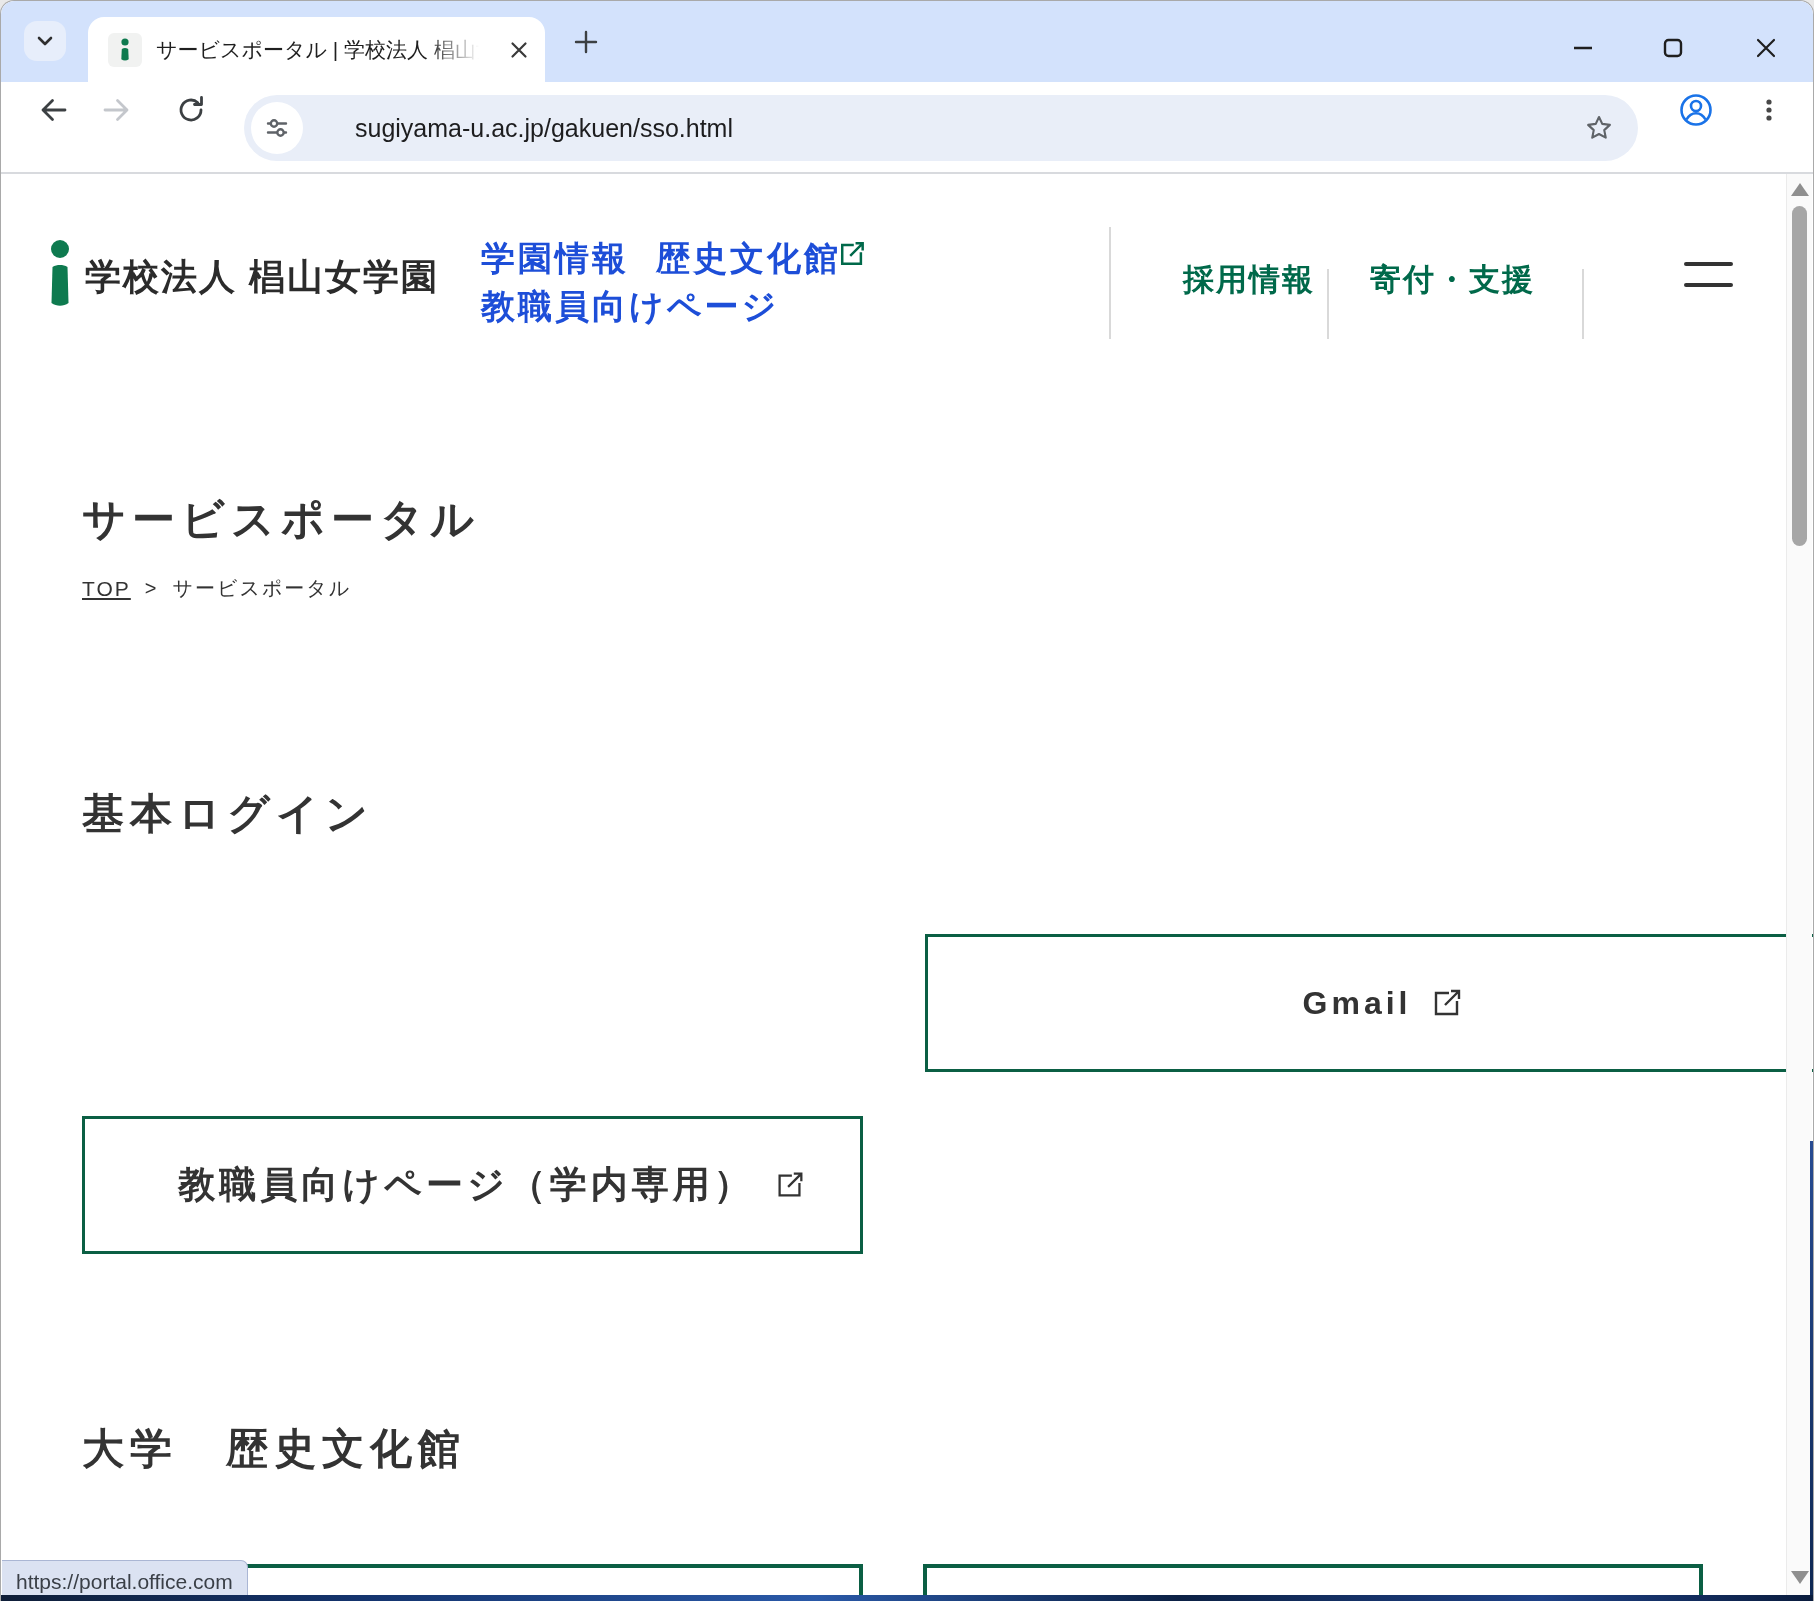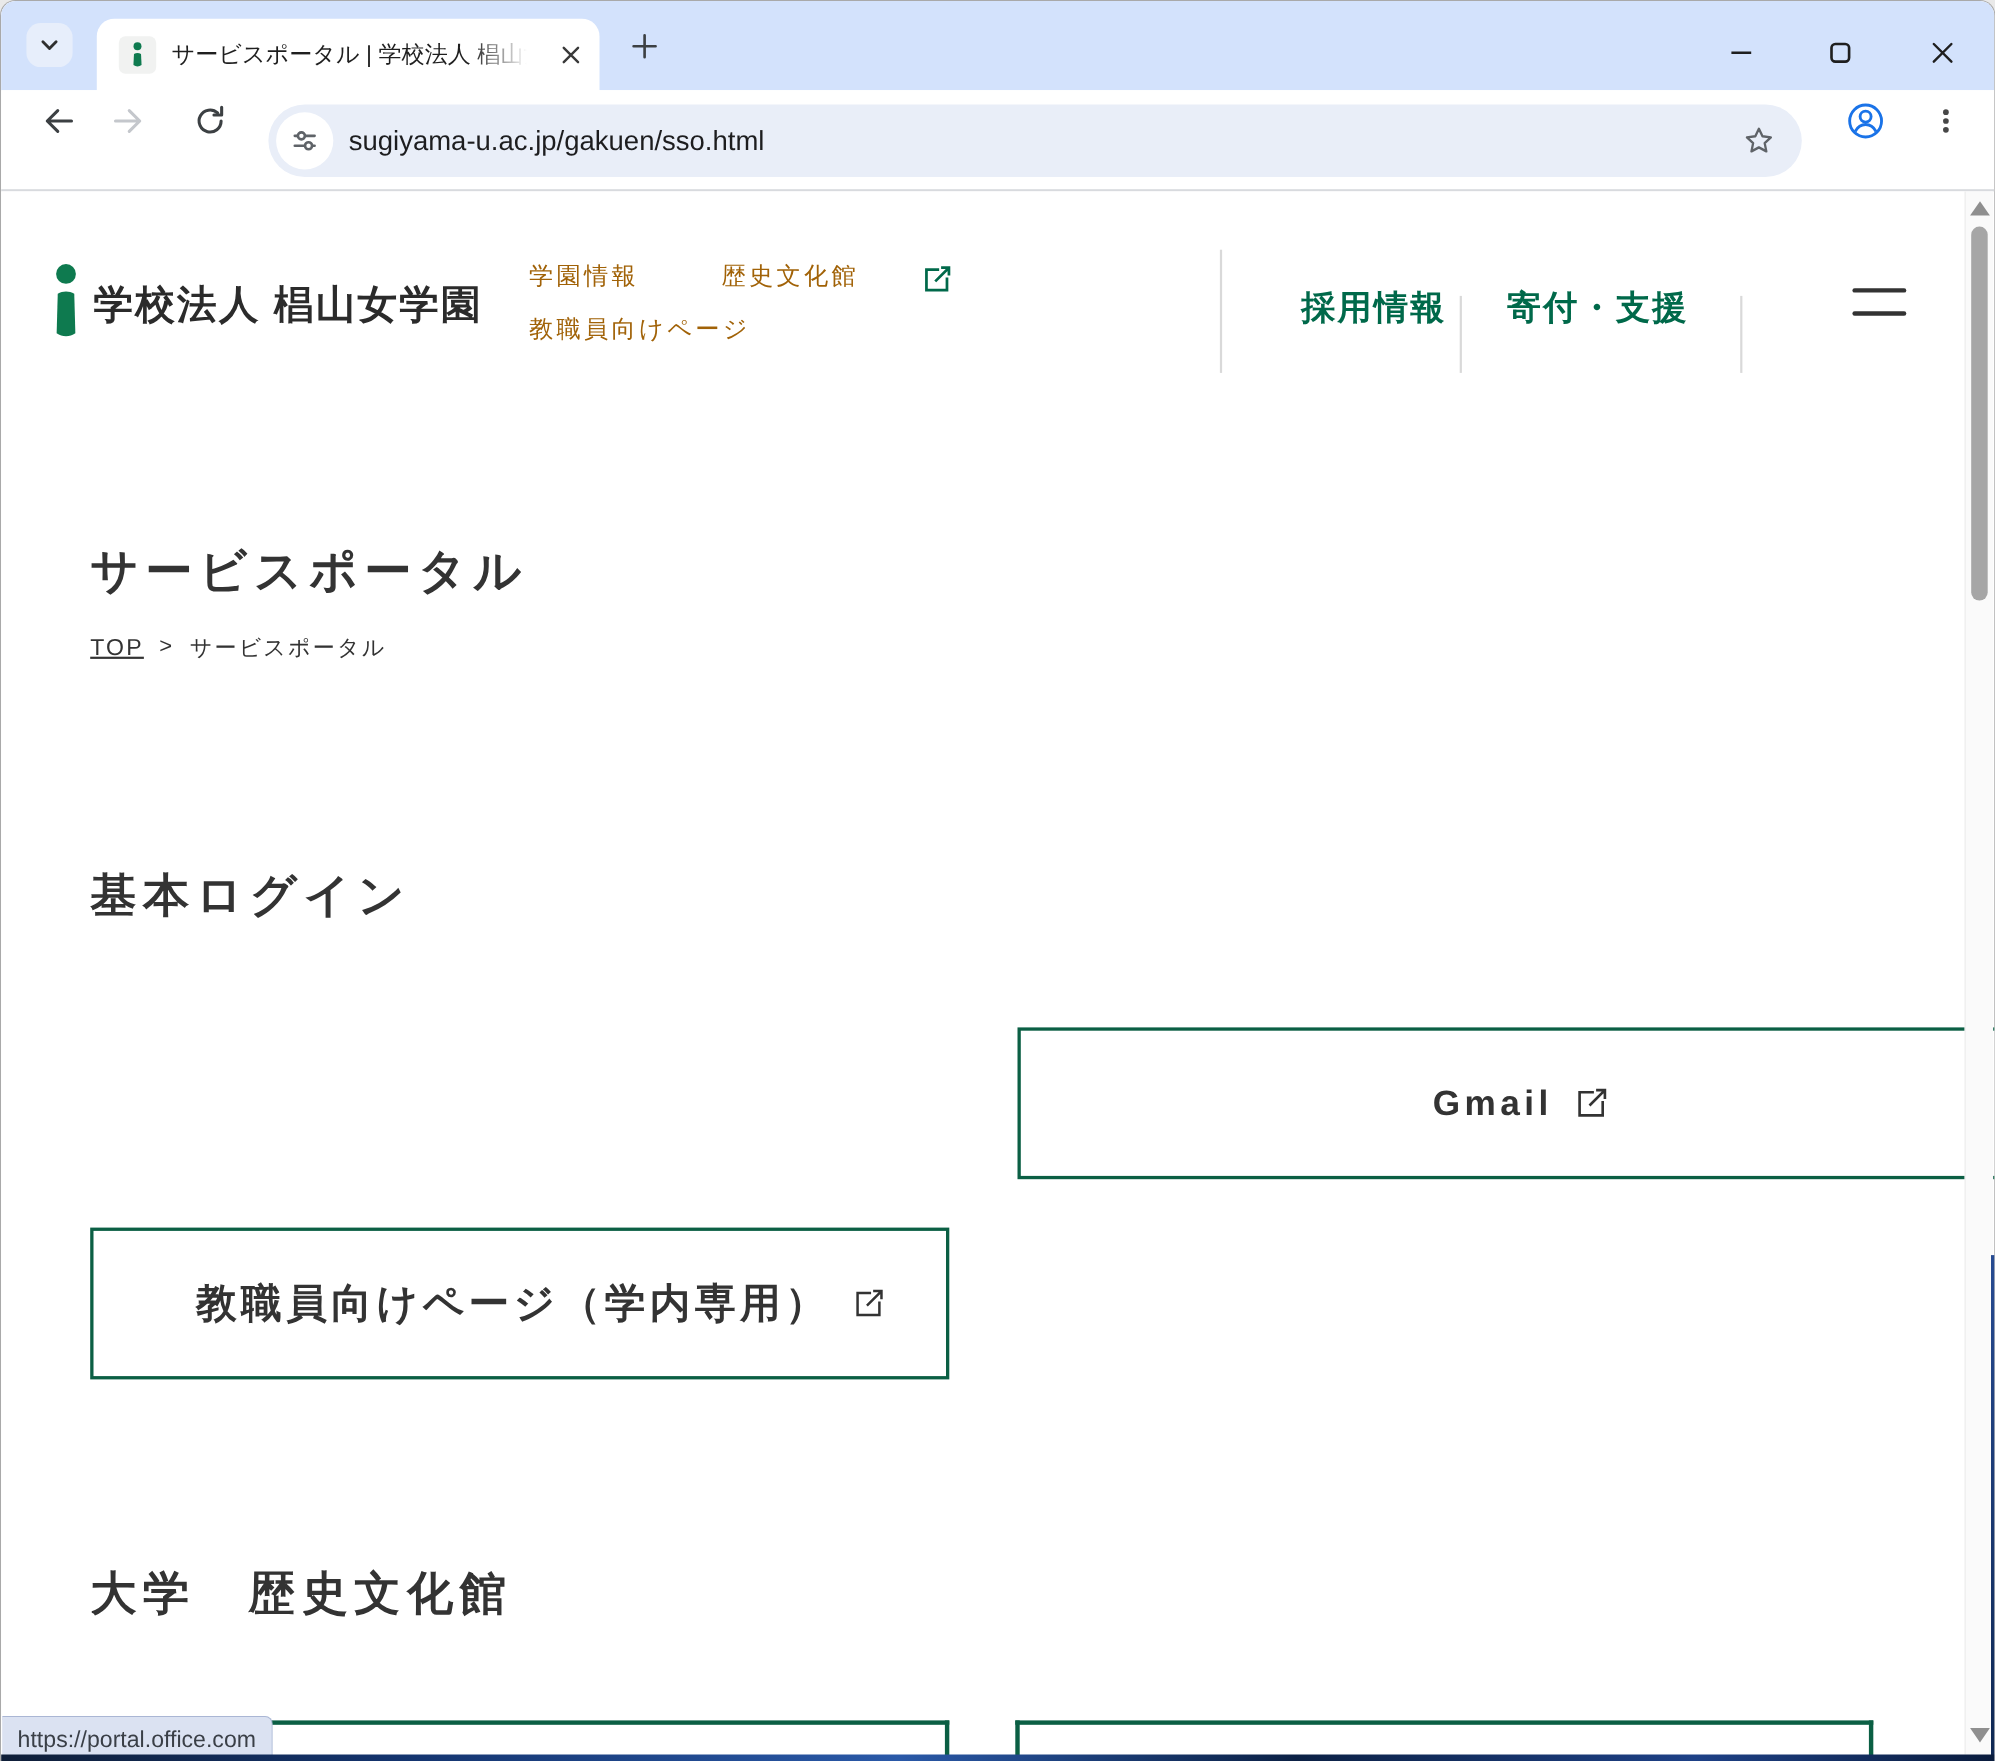--- a/index.html
+++ b/index.html
@@ -16,30 +16,30 @@
   .favicon{position:absolute;left:20px;top:16px;width:34px;height:34px;border-radius:6px;background:#f1f2f1;display:flex;align-items:center;justify-content:center;}
   .tab-title{position:absolute;left:68px;top:0;width:330px;height:65px;line-height:65px;font-size:21px;color:#1f1f1f;white-space:nowrap;overflow:hidden;}
   .tab-fade{position:absolute;left:340px;top:6px;width:60px;height:54px;background:linear-gradient(to right,rgba(255,255,255,0),#fff 85%);}
   .tab-close{position:absolute;right:14px;top:21px;width:24px;height:24px;display:flex;align-items:center;justify-content:center;border-radius:50%;cursor:pointer;}
   .new-tab{position:absolute;left:570px;top:26px;width:30px;height:30px;display:flex;align-items:center;justify-content:center;cursor:pointer;}
   .win-btn{position:absolute;top:30px;width:34px;height:34px;display:flex;align-items:center;justify-content:center;cursor:pointer;}
   .win-min{left:1565px;} .win-max{left:1655px;} .win-close{left:1748px;}
   
   .toolbar{position:absolute;left:0;top:81px;width:100%;height:92px;background:#fff;}
   .nav-icon{position:absolute;top:10px;width:36px;height:36px;display:flex;align-items:center;justify-content:center;cursor:pointer;}
-  .omnibox{position:absolute;left:243px;top:13px;width:1394px;height:66px;border-radius:33px;background:#e9eef8;display:flex;align-items:center;}
+  .omnibox{position:absolute;left:243px;top:13px;width:1394px;height:66px;border-radius:33px;background:#e9eef8;display:flex;align-items:center;gap:38px;}
   .site-chip{width:52px;height:52px;border-radius:50%;background:#fff;margin-left:7px;display:flex;align-items:center;justify-content:center;flex:0 0 auto;cursor:pointer;}
   .url-text{margin-left:14px;font-size:25px;color:#1d1d1f;white-space:nowrap;flex:1 1 auto;overflow:hidden;}
   .star-btn{width:34px;height:34px;margin-right:22px;display:flex;align-items:center;justify-content:center;flex:0 0 auto;cursor:pointer;}
   .toolbar-divider{position:absolute;left:0;top:171px;width:100%;height:2px;background:#d8dade;}
   
   .page{position:absolute;left:0;top:173px;width:1786px;height:1428px;background:#fff;}
   .logo{position:absolute;left:47px;top:240px;display:flex;align-items:flex-start;cursor:pointer;}
   .logo-text{position:absolute;left:84px;top:252px;font-size:36px;font-weight:700;color:#2b2b2b;letter-spacing:2px;white-space:nowrap;}
-  .nav-link{position:absolute;font-size:22px;font-weight:400;color:#a16207;letter-spacing:3px;white-space:nowrap;cursor:pointer;}
+  .nav-link{position:absolute;font-size:34px;font-weight:700;color:#1d4ed8;letter-spacing:3px;white-space:nowrap;cursor:pointer;}
   .nav-green{position:absolute;font-size:31px;font-weight:700;color:#00694a;letter-spacing:2px;white-space:nowrap;cursor:pointer;}
   .vdiv{position:absolute;width:2px;background:#d9d9d9;}
   .hamburger{position:absolute;left:1683px;top:258px;width:49px;height:32px;cursor:pointer;}
   .hamburger span{position:absolute;left:0;width:49px;height:4px;background:#333;border-radius:2px;}
   .hamburger span:nth-child(1){top:3px;} .hamburger span:nth-child(2){top:24px;}
   .ext-icon{flex:0 0 auto;}
   .h1{position:absolute;left:81px;top:490px;font-size:43px;font-weight:700;color:#333;letter-spacing:6px;white-space:nowrap;}
   .breadcrumb{position:absolute;left:81px;top:574px;display:flex;align-items:center;gap:14px;font-size:20px;color:#333;letter-spacing:2px;}
   .breadcrumb .home{font-size:21px;cursor:pointer;text-decoration:underline;}
   .h2{position:absolute;font-size:42px;font-weight:700;color:#333;letter-spacing:6px;white-space:nowrap;}

